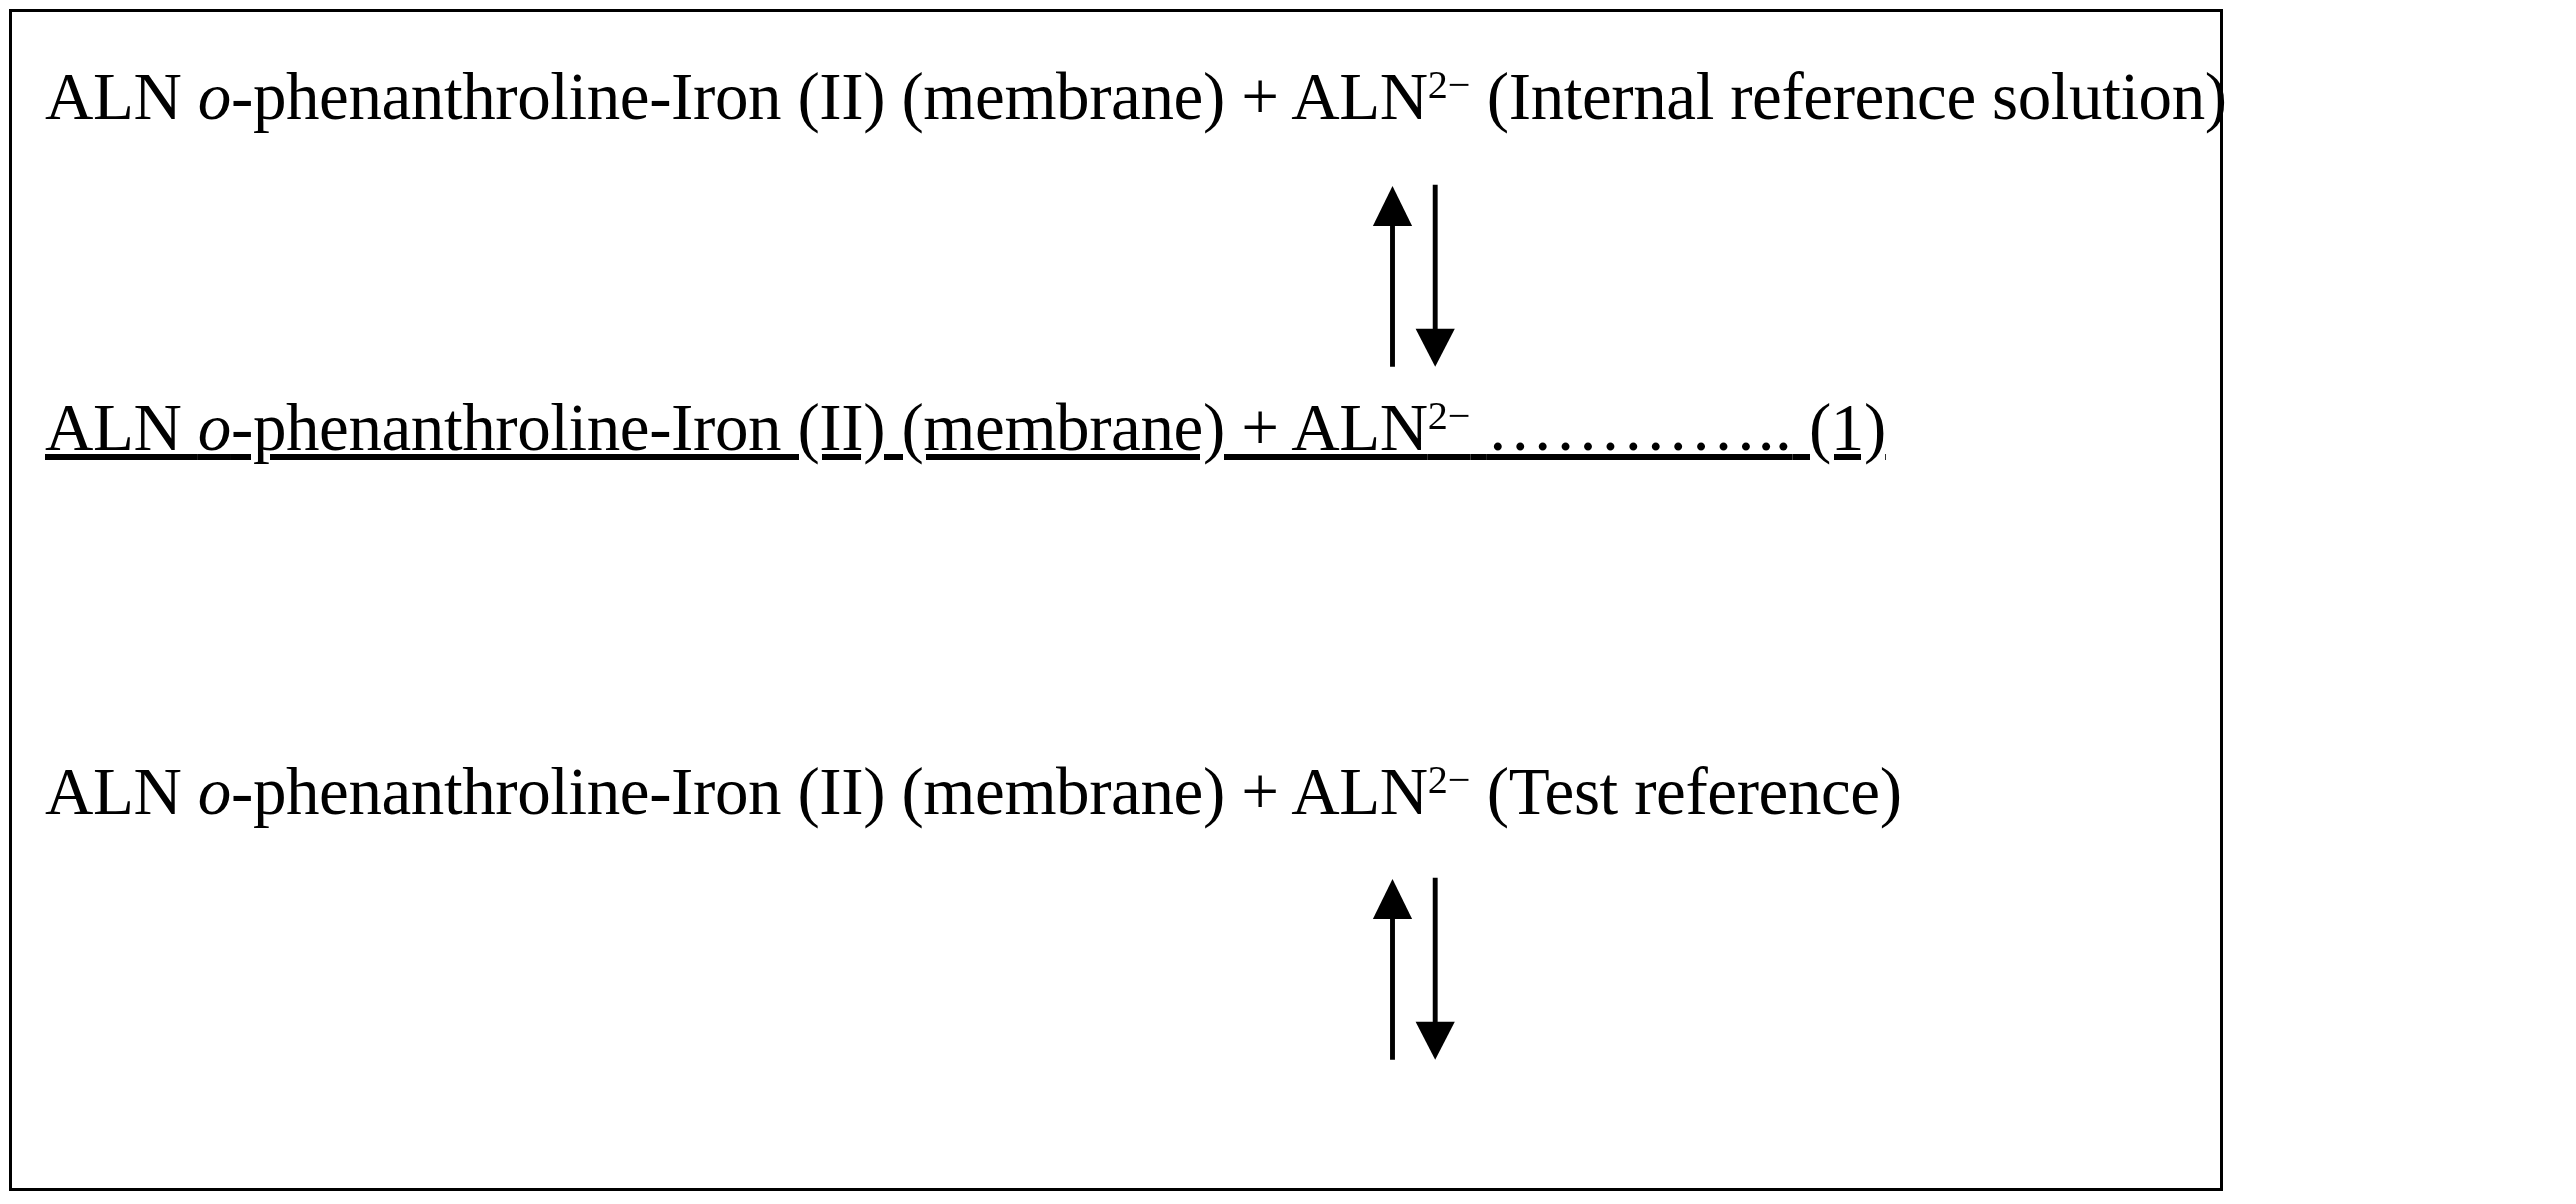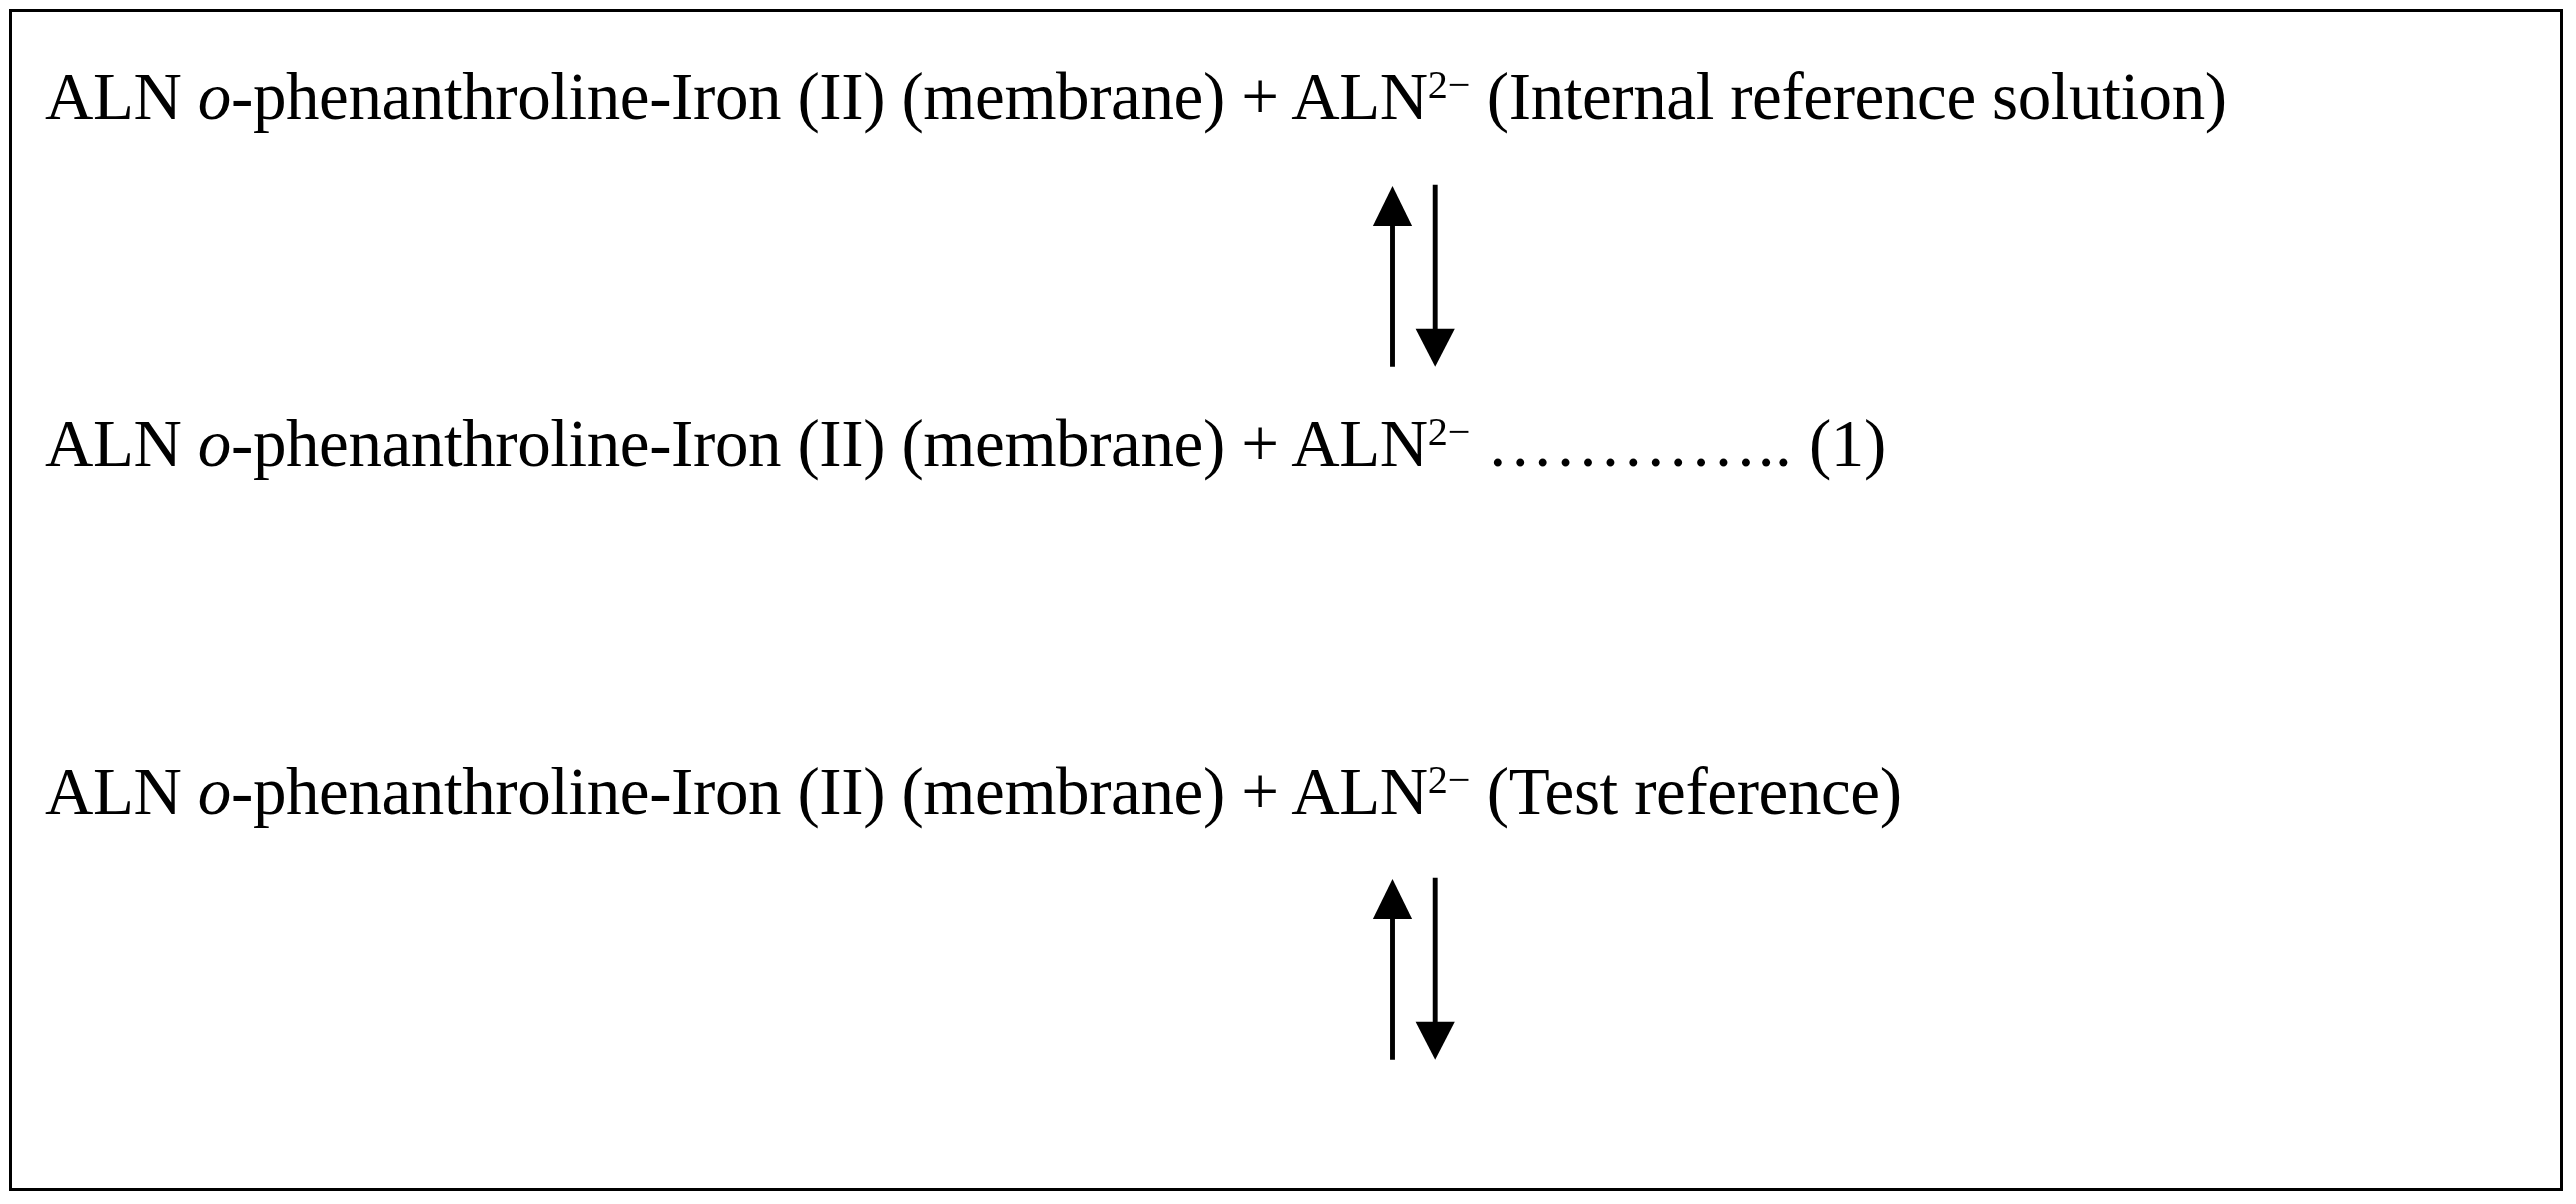--- a/index.html
+++ b/index.html
@@ -14,21 +14,21 @@
     font-family: "Liberation Serif", "DejaVu Serif", serif;
     color: #000000;
     overflow: hidden;
   }
 
   
   #figure-frame {
     position: absolute;
     left: 9px;
     top: 9px;
-    width: 2554px;
+    width: 2214px;
     height: 1182px;
     box-sizing: border-box;
     border: 3.5px solid #000000;
     background: #ffffff;
   }
 
   
   .eq-line {
     position: absolute;
     left: 33px;
@@ -44,21 +44,21 @@
   .eq-line sup {
     font-size: 0.60em;
     vertical-align: 0.52em;
     letter-spacing: 0px;
   }
   .eq-line .dots {
     letter-spacing: 0.7px;
   }
 
   #eq-line-1 { top:  51px; }
-  #eq-line-2 { top:  398px; }
+  #eq-line-2 { top:  382px; text-decoration: underline; }
   #eq-line-3 { top: 746px; }
   #eq-line-4 { top: 1085px; }
 
   
   .arrow-pair {
     position: absolute;
     width: 105px;
     height: 186px;
   }
   #arrow-pair-1 { left: 1349px; top: 171px;  }

